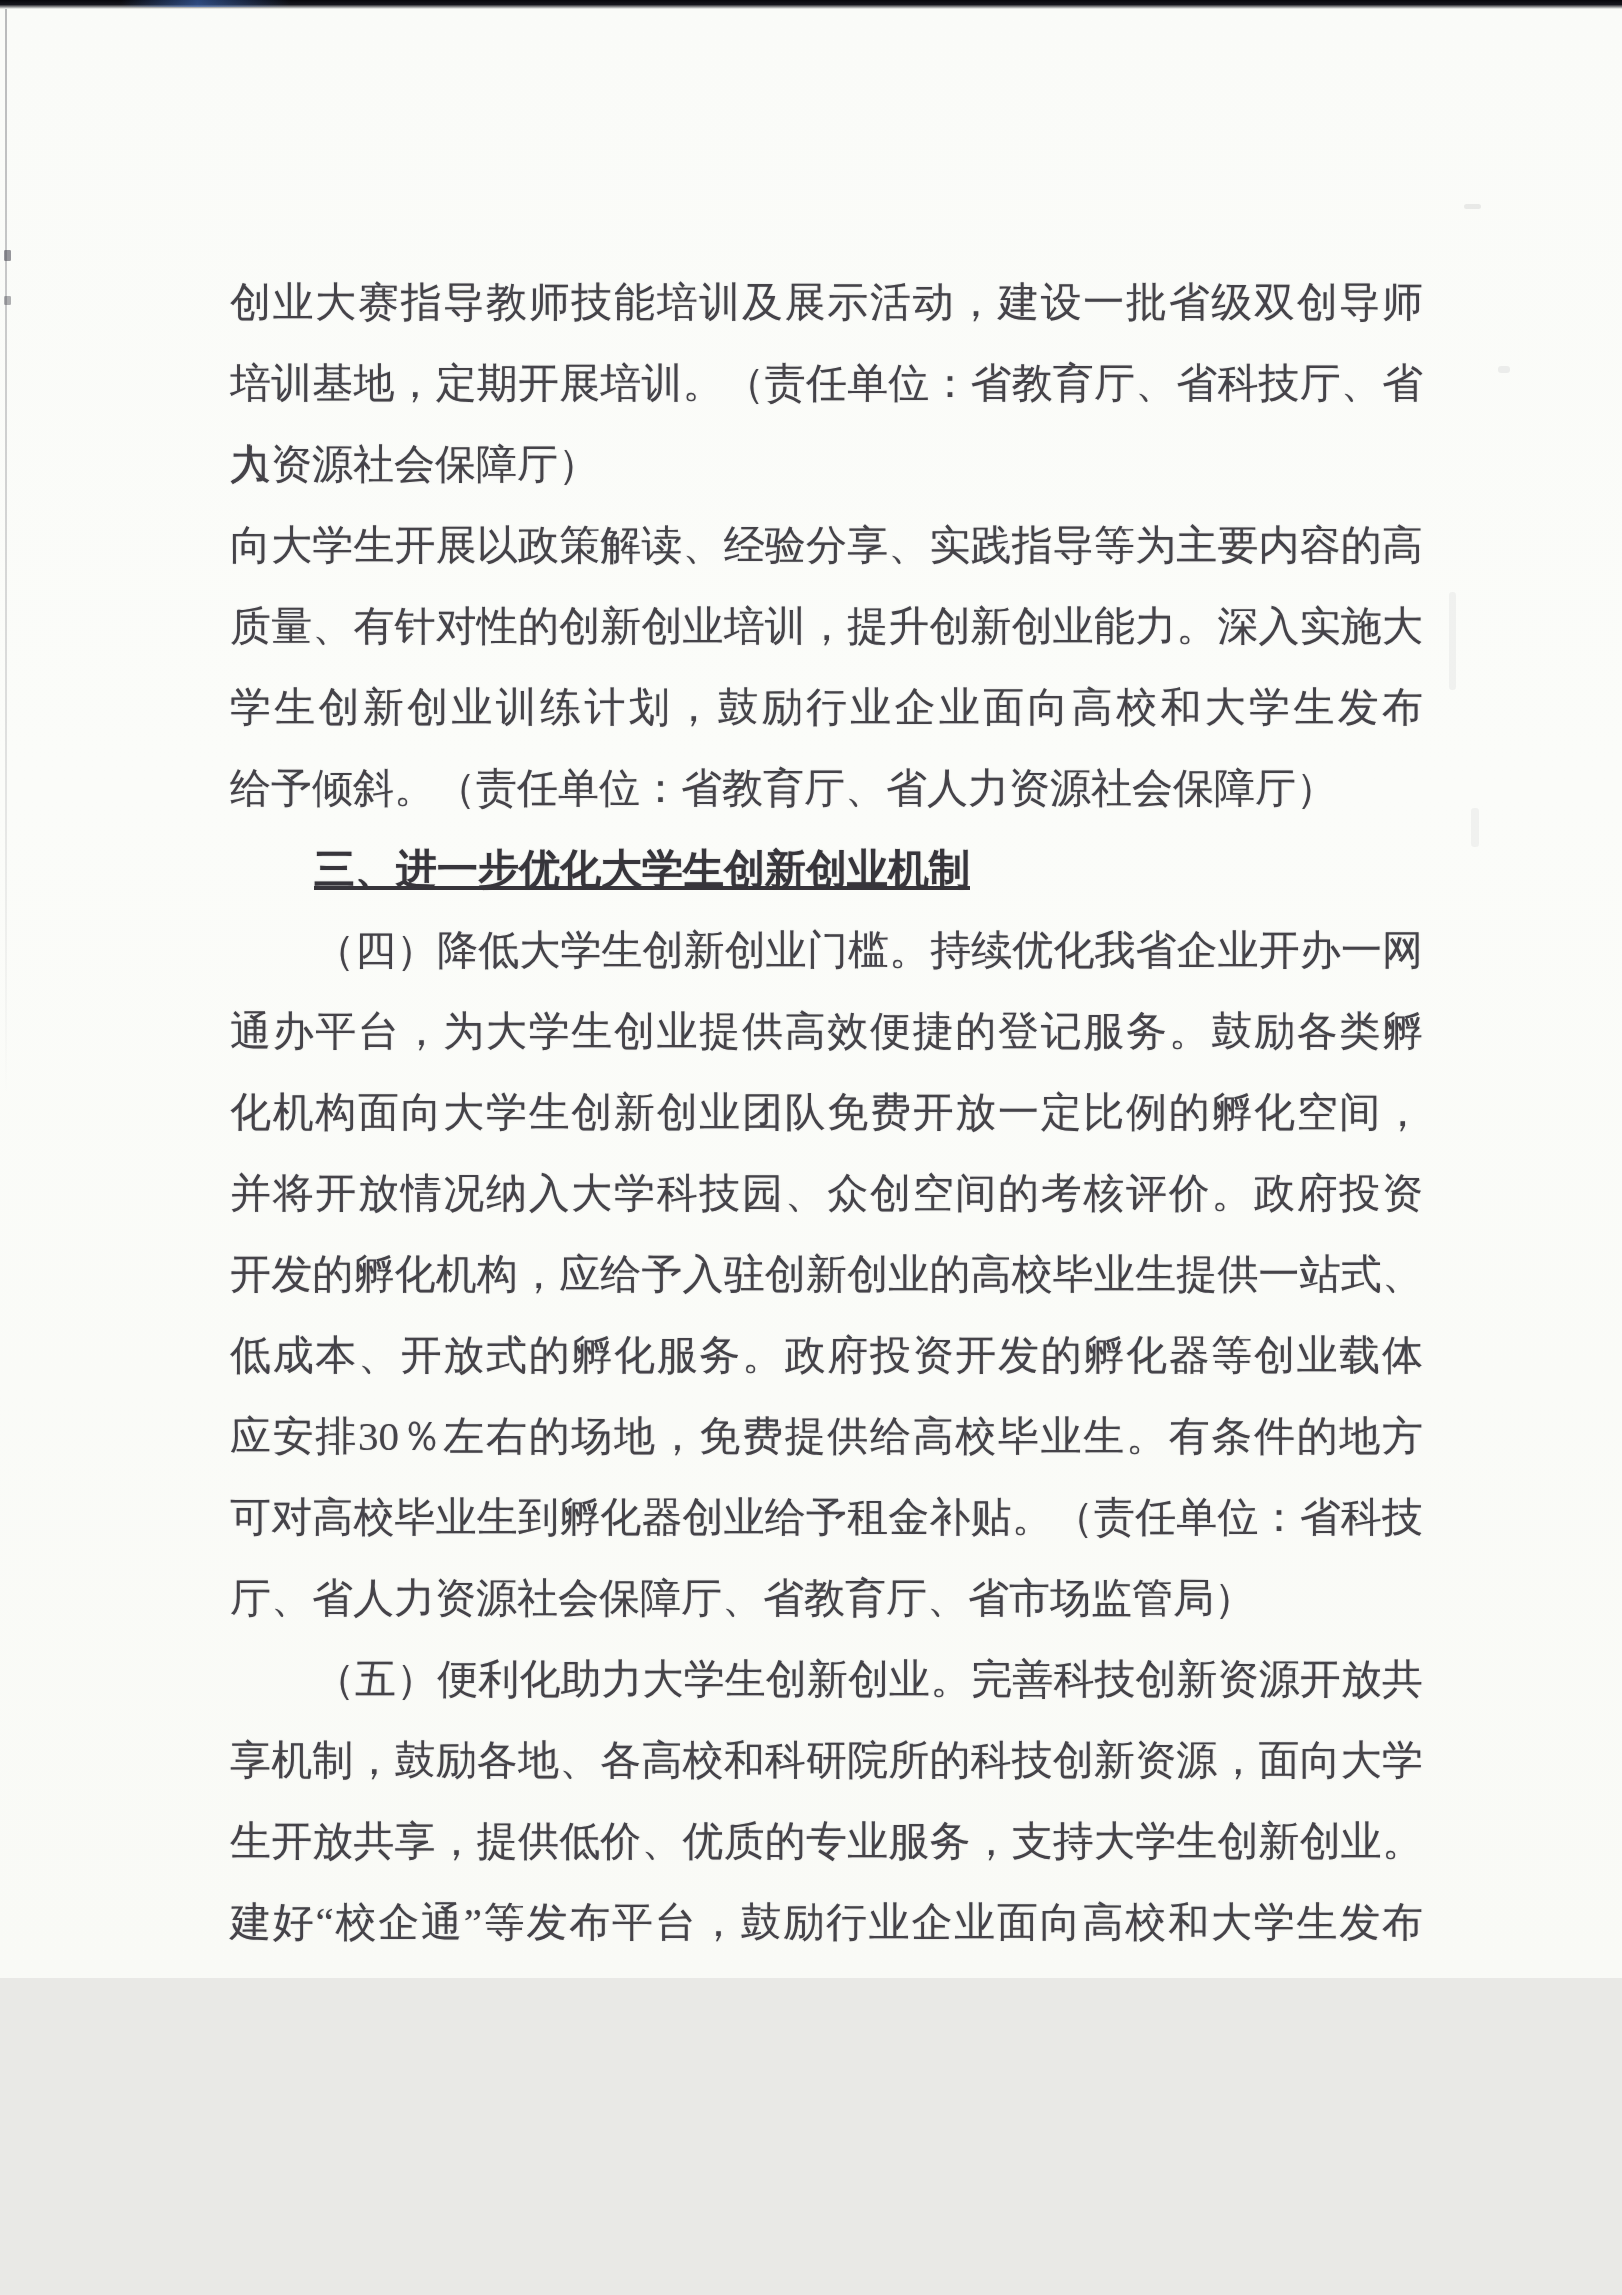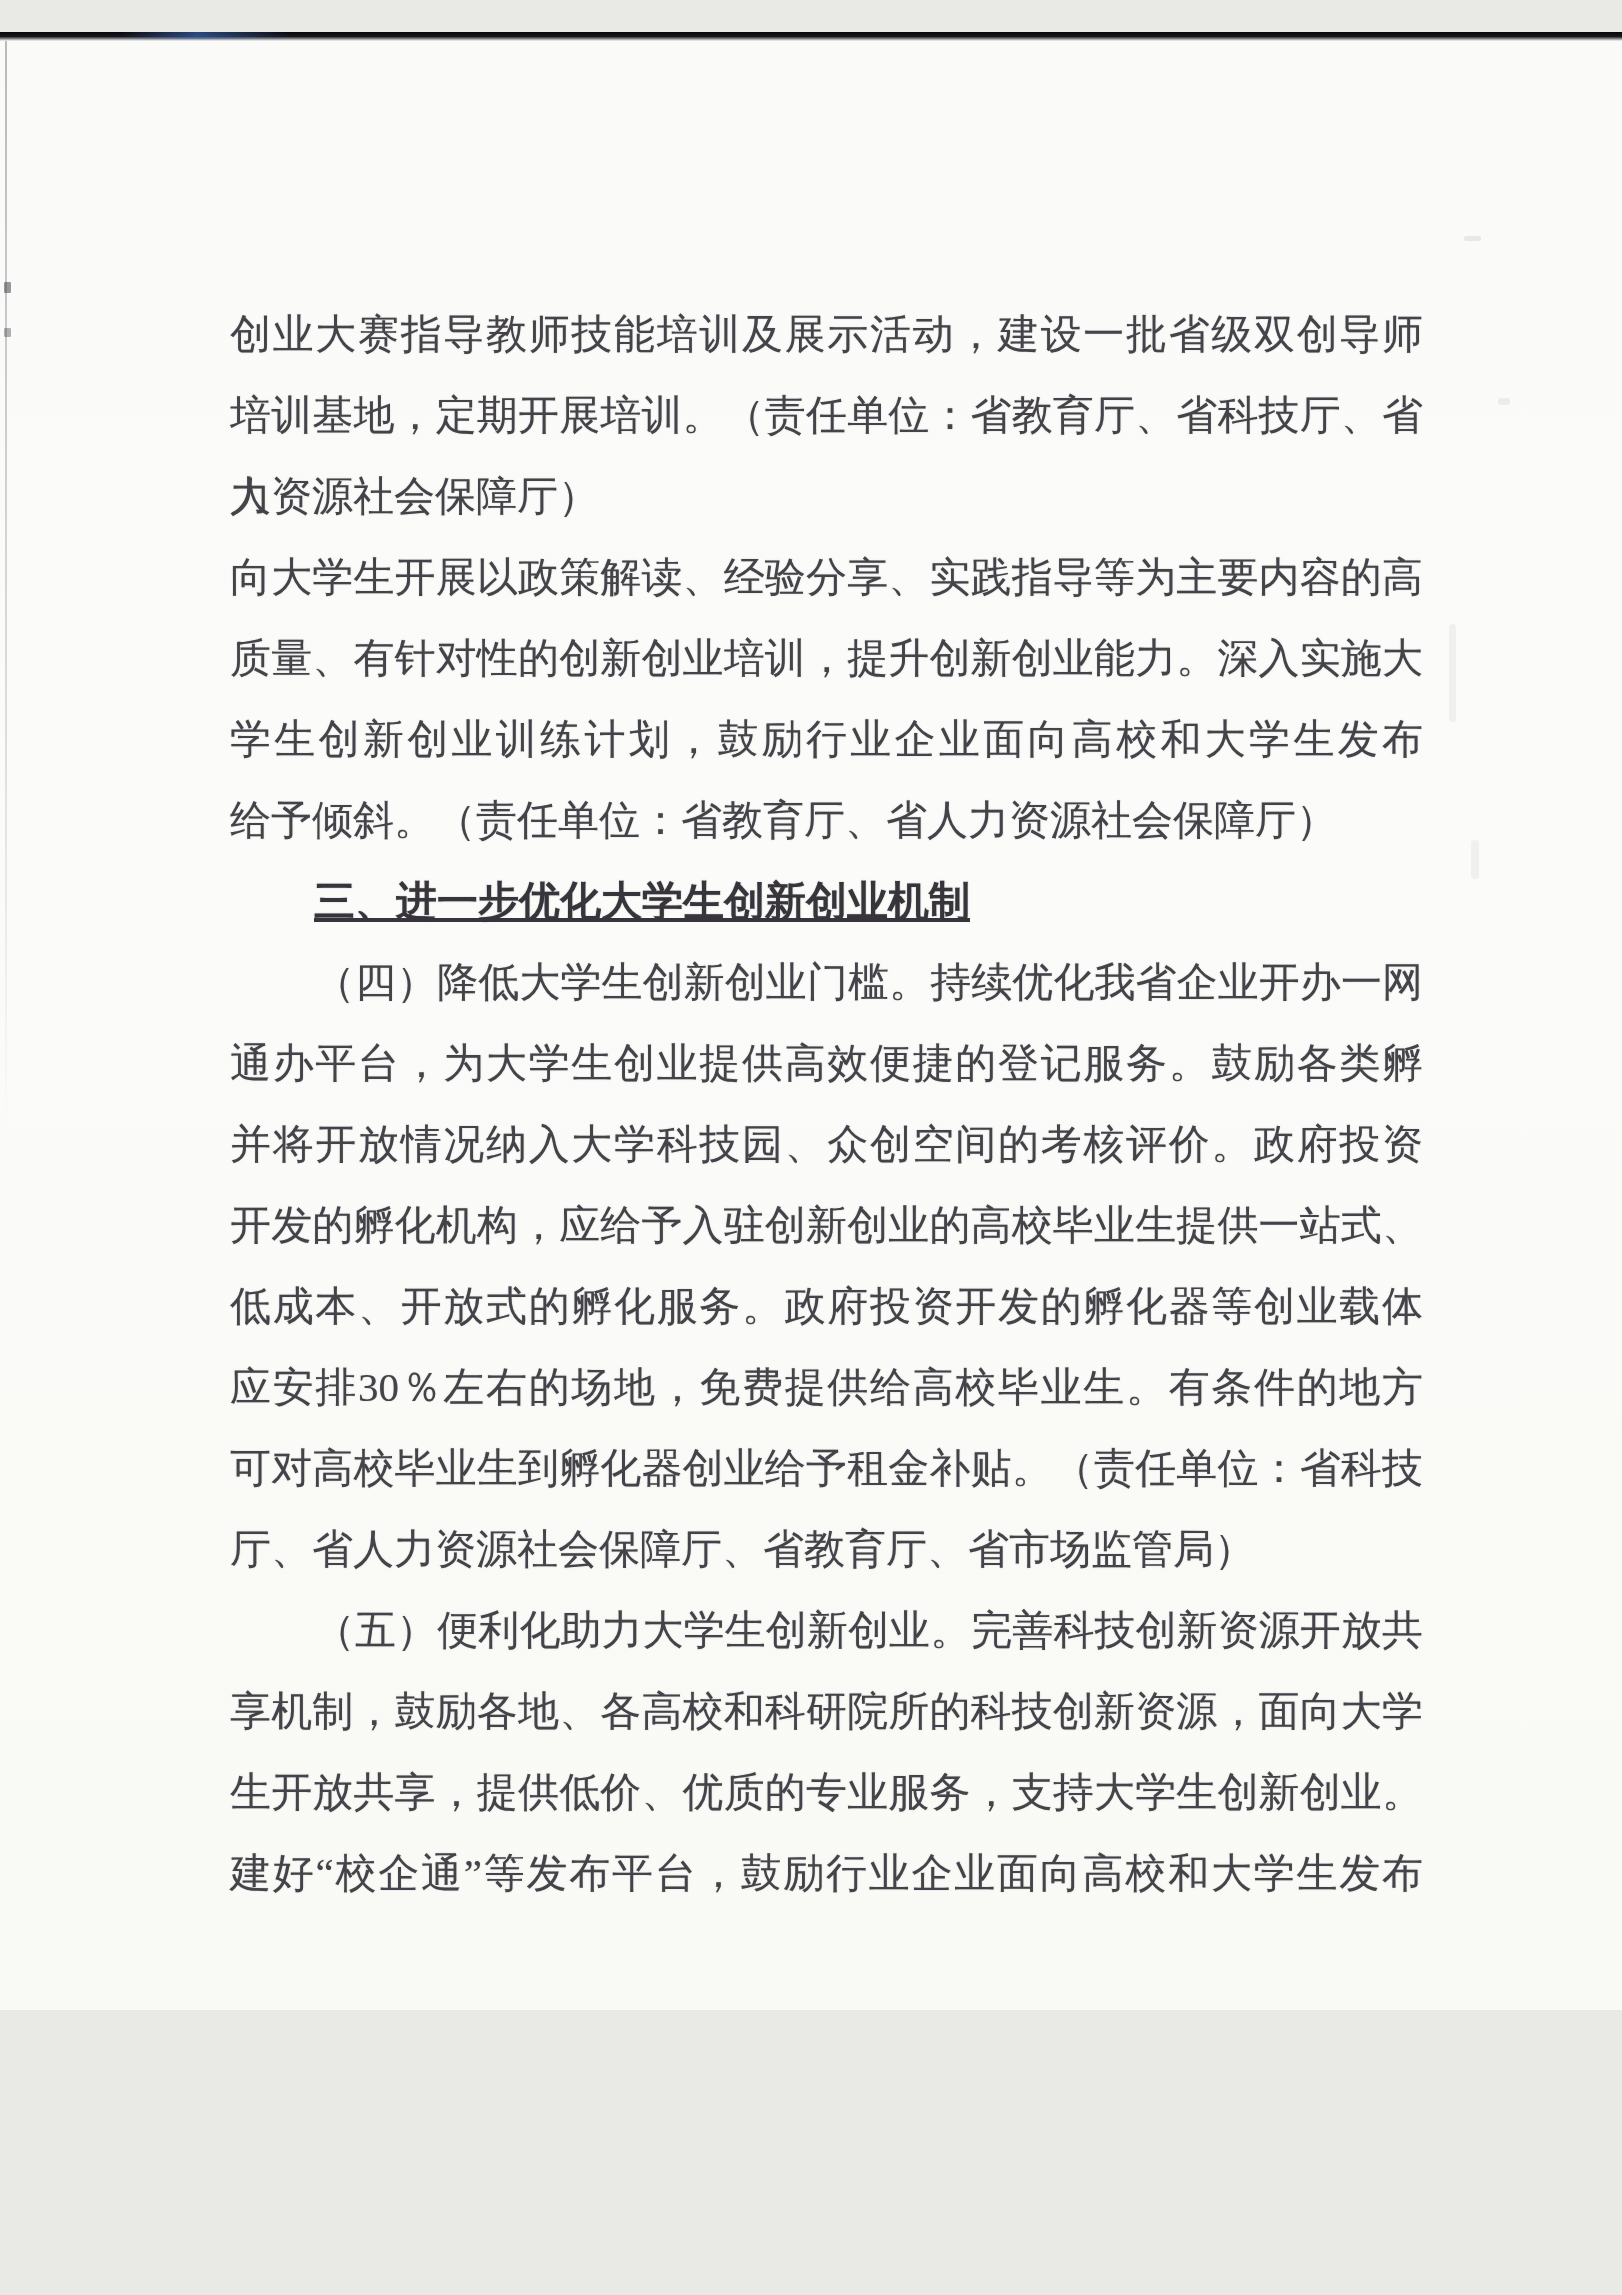--- a/index.html
+++ b/index.html
@@ -7,21 +7,20 @@
     padding: 0;
     background: #e9e9e6;
   }
   .page {
     position: relative;
     width: 1623px;
     height: 1978px;
     background: linear-gradient(180deg, #fafbf8 0%, #fbfcf9 40%, #f9faf6 100%);
     overflow: hidden;
     font-family: "Liberation Serif", "DejaVu Serif", serif;
-    margin-top: 32px;
   }
 
   
   .top-edge {
     position: absolute; top: 0; left: 0;
     width: 100%; height: 9.2px;
     background: linear-gradient(180deg, #07070b 0%, #16161c 50%, rgba(22,22,28,0) 100%);
   }
   .top-edge-blue {
     position: absolute; top: 0; left: 121px;
@@ -116,20 +115,21 @@
     <div class="line">创业大赛指导教师技能培训及展示活动，建设一批省级双创导师</div>
     <div class="line">培训基地，定期开展培训。（责任单位：省教育厅、省科技厅、省人</div>
     <div class="line end">力资源社会保障厅）</div>
     <div class="line">向大学生开展以政策解读、经验分享、实践指导等为主要内容的高</div>
     <div class="line">质量、有针对性的创新创业培训，提升创新创业能力。深入实施大</div>
     <div class="line">学生创新创业训练计划，鼓励行业企业面向高校和大学生发布</div>
     <div class="line end">给予倾斜。（责任单位：省教育厅、省人力资源社会保障厅）</div>
     <div class="line heading">三、进一步优化大学生创新创业机制</div>
     <div class="line indent">（四）降低大学生创新创业门槛。持续优化我省企业开办一网</div>
     <div class="line">通办平台，为大学生创业提供高效便捷的登记服务。鼓励各类孵</div>
+    <div class="line">化机构面向大学生创新创业团队免费开放一定比例的孵化空间，</div>
     <div class="line">并将开放情况纳入大学科技园、众创空间的考核评价。政府投资</div>
     <div class="line">开发的孵化机构，应给予入驻创新创业的高校毕业生提供一站式、</div>
     <div class="line">低成本、开放式的孵化服务。政府投资开发的孵化器等创业载体</div>
     <div class="line">应安排30％左右的场地，免费提供给高校毕业生。有条件的地方</div>
     <div class="line">可对高校毕业生到孵化器创业给予租金补贴。（责任单位：省科技</div>
     <div class="line end">厅、省人力资源社会保障厅、省教育厅、省市场监管局）</div>
     <div class="line indent">（五）便利化助力大学生创新创业。完善科技创新资源开放共</div>
     <div class="line">享机制，鼓励各地、各高校和科研院所的科技创新资源，面向大学</div>
     <div class="line">生开放共享，提供低价、优质的专业服务，支持大学生创新创业。</div>
     <div class="line">建好“校企通”等发布平台，鼓励行业企业面向高校和大学生发布</div>

